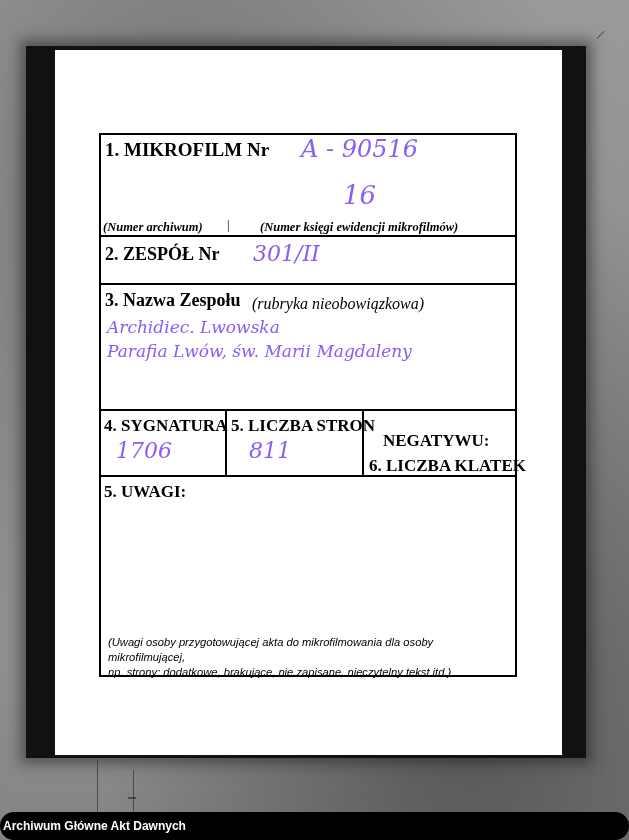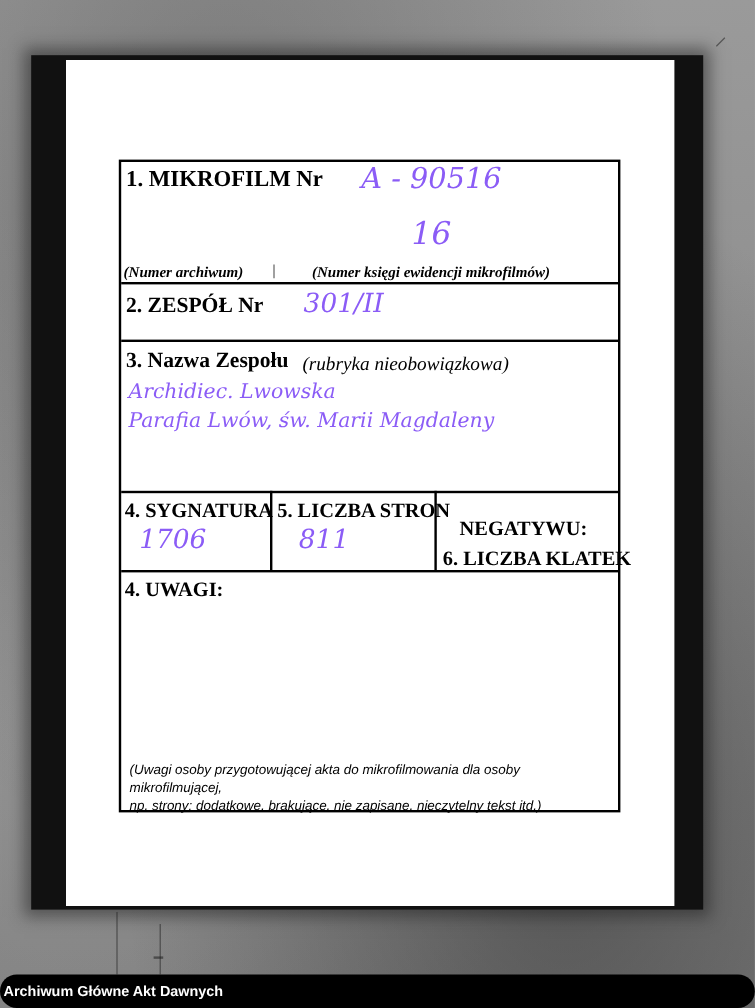--- a/index.html
+++ b/index.html
@@ -92,21 +92,21 @@
     <span class="lbl-sm" style="left:3px;top:7px;">4. SYGNATURA</span>
     <span class="hand" style="left:15px;top:29px;font-size:22px;">1706</span>
     <span class="lbl-sm" style="left:130px;top:7px;">5. LICZBA  STRON</span>
     <span class="hand" style="left:148px;top:29px;font-size:22px;">811</span>
     <span class="lbl-sm" style="left:268px;top:7px;margin-top:40px;">6. LICZBA  KLATEK</span>
     <span class="lbl-sm" style="left:282px;top:22px;">NEGATYWU:</span>
     <span class="hand" style="left:290px;top:40px;font-size:18px;"></span>
   </div>
 
   <div style="position:absolute;left:0;right:0;top:340px;height:200px;">
-    <span class="lbl-sm" style="left:3px;top:7px;">4. UWAGI:</span>
+    <span class="lbl-sm" style="left:3px;top:7px;">5. UWAGI:</span>
     <span class="hand" style="left:10px;top:30px;font-size:16px;"></span>
   </div>
 
   <div class="note">
     <div>(Uwagi osoby przygotowującej akta do mikrofilmowania dla osoby mikrofilmującej,</div>
     <div>np. strony: dodatkowe, brakujące, nie zapisane, nieczytelny tekst itd.)</div>
   </div>
 </div>
 
 <div class="footer">

